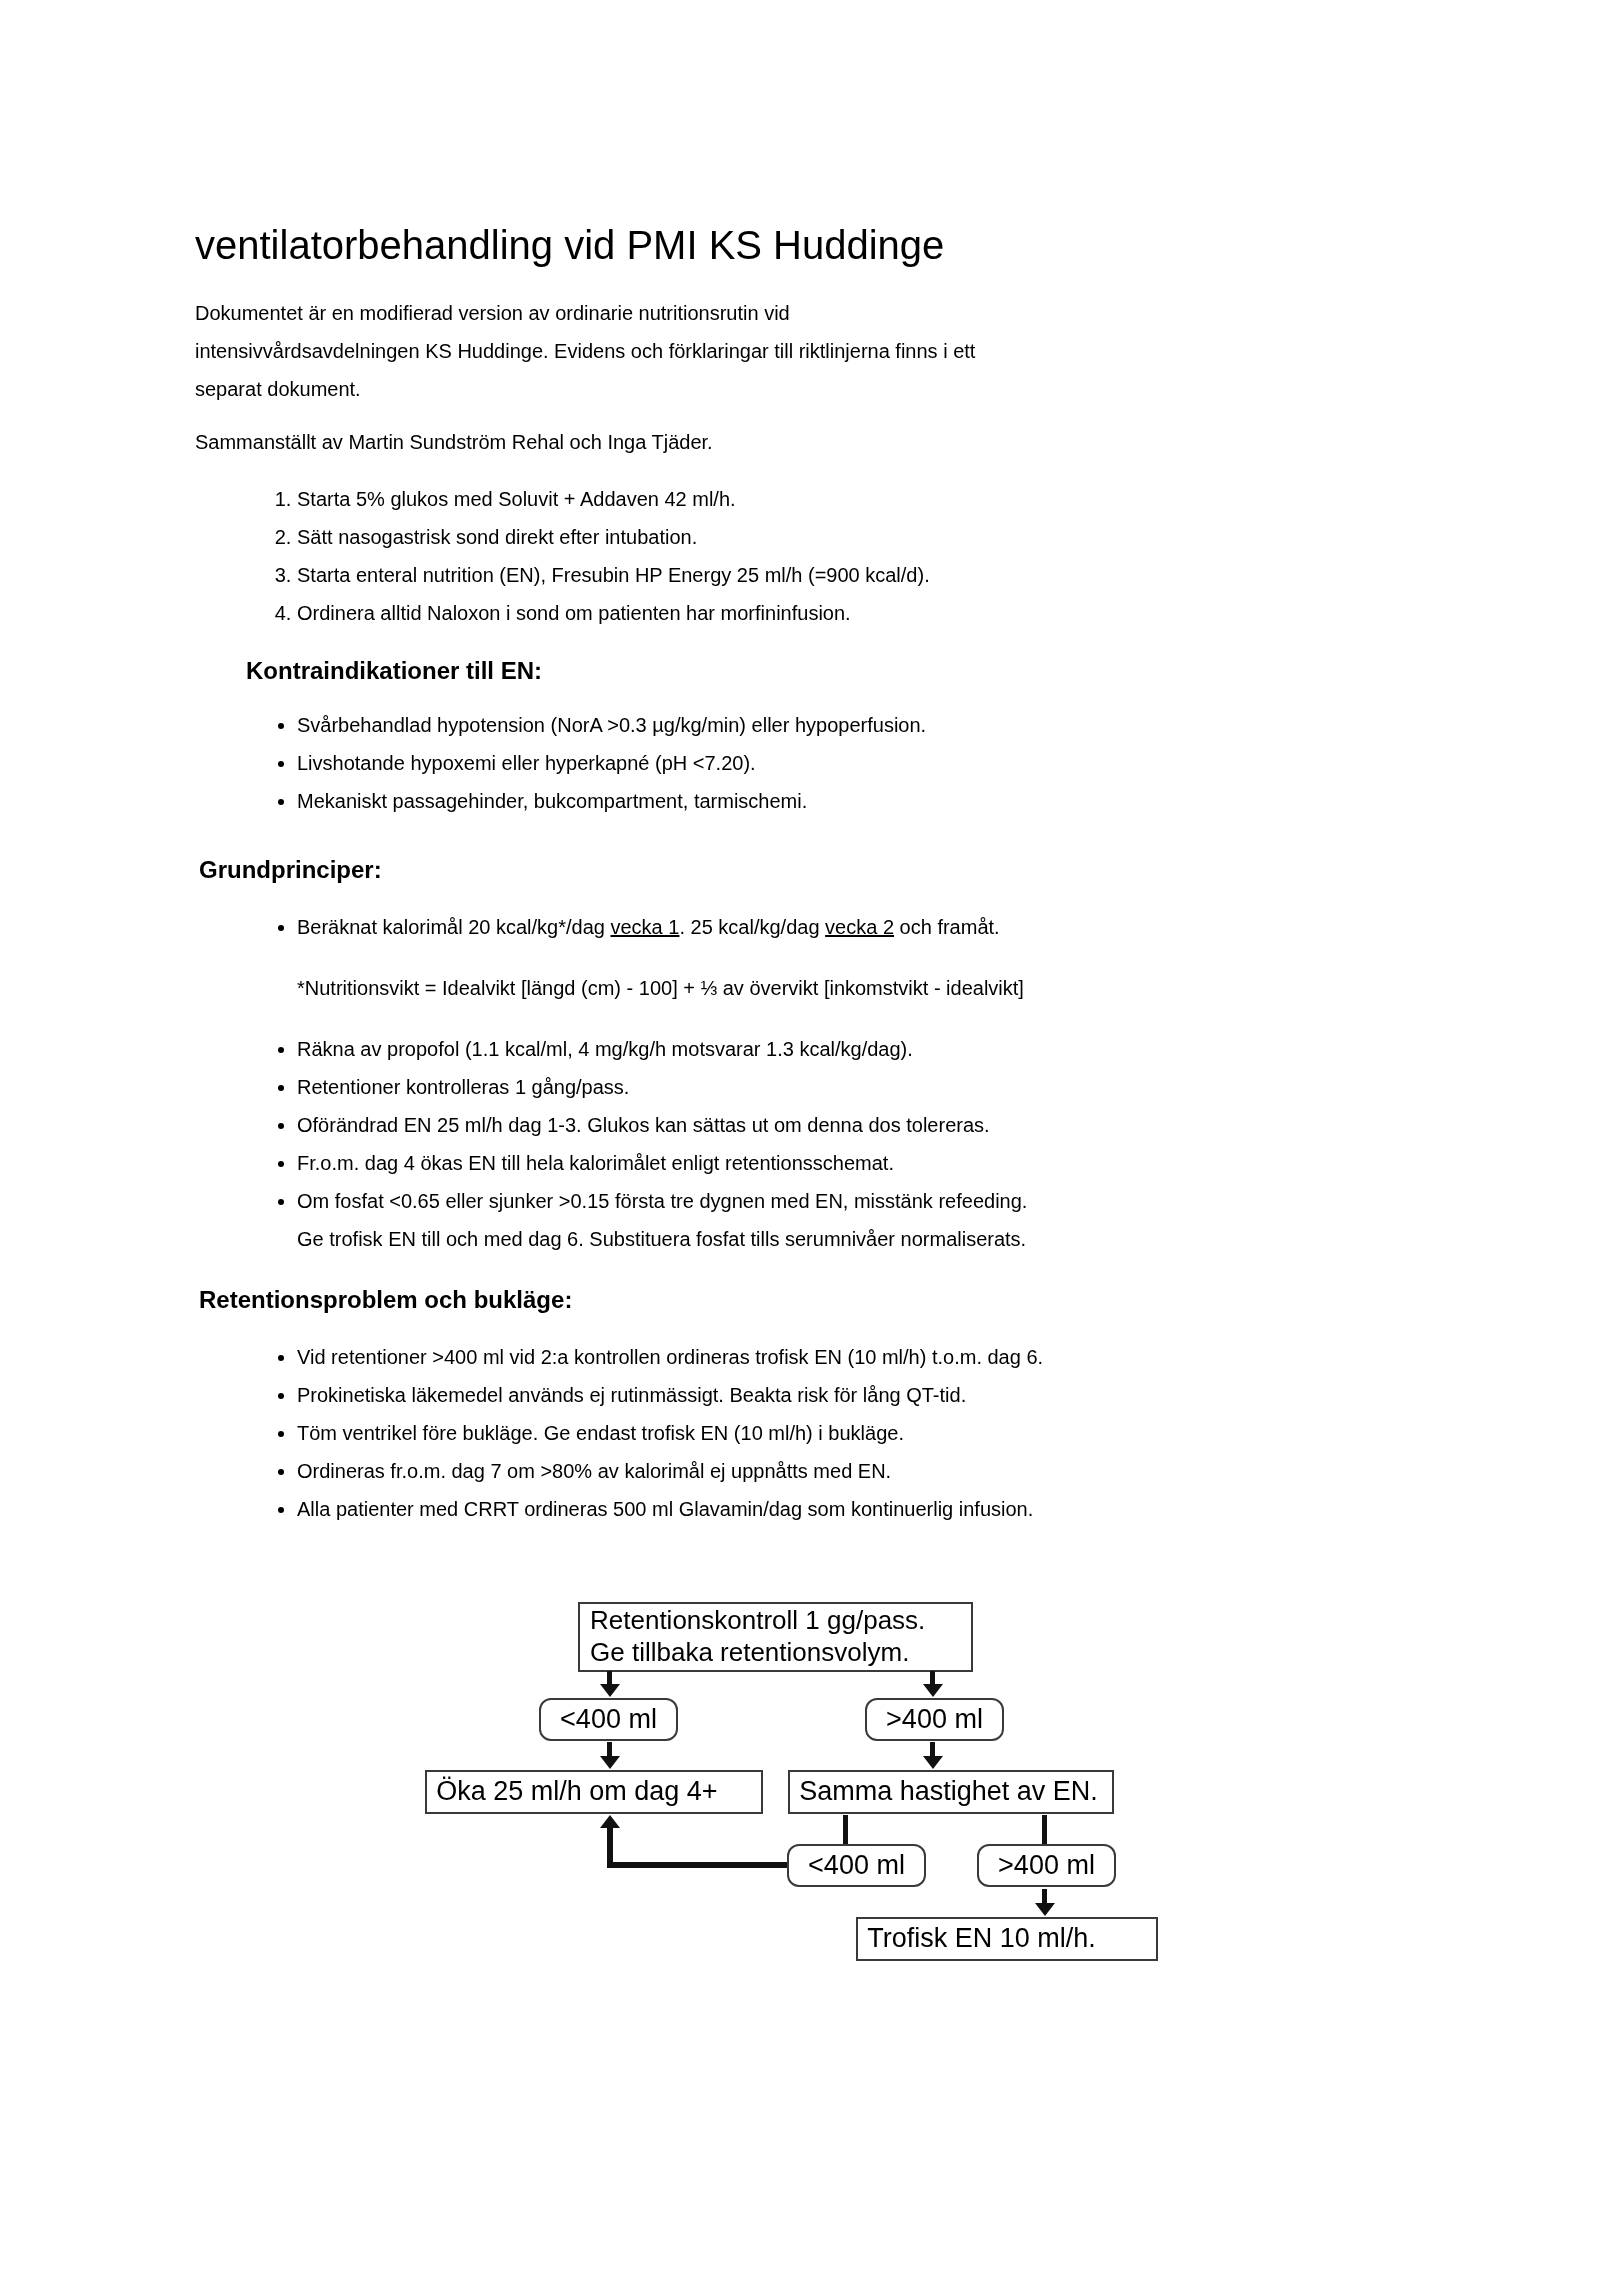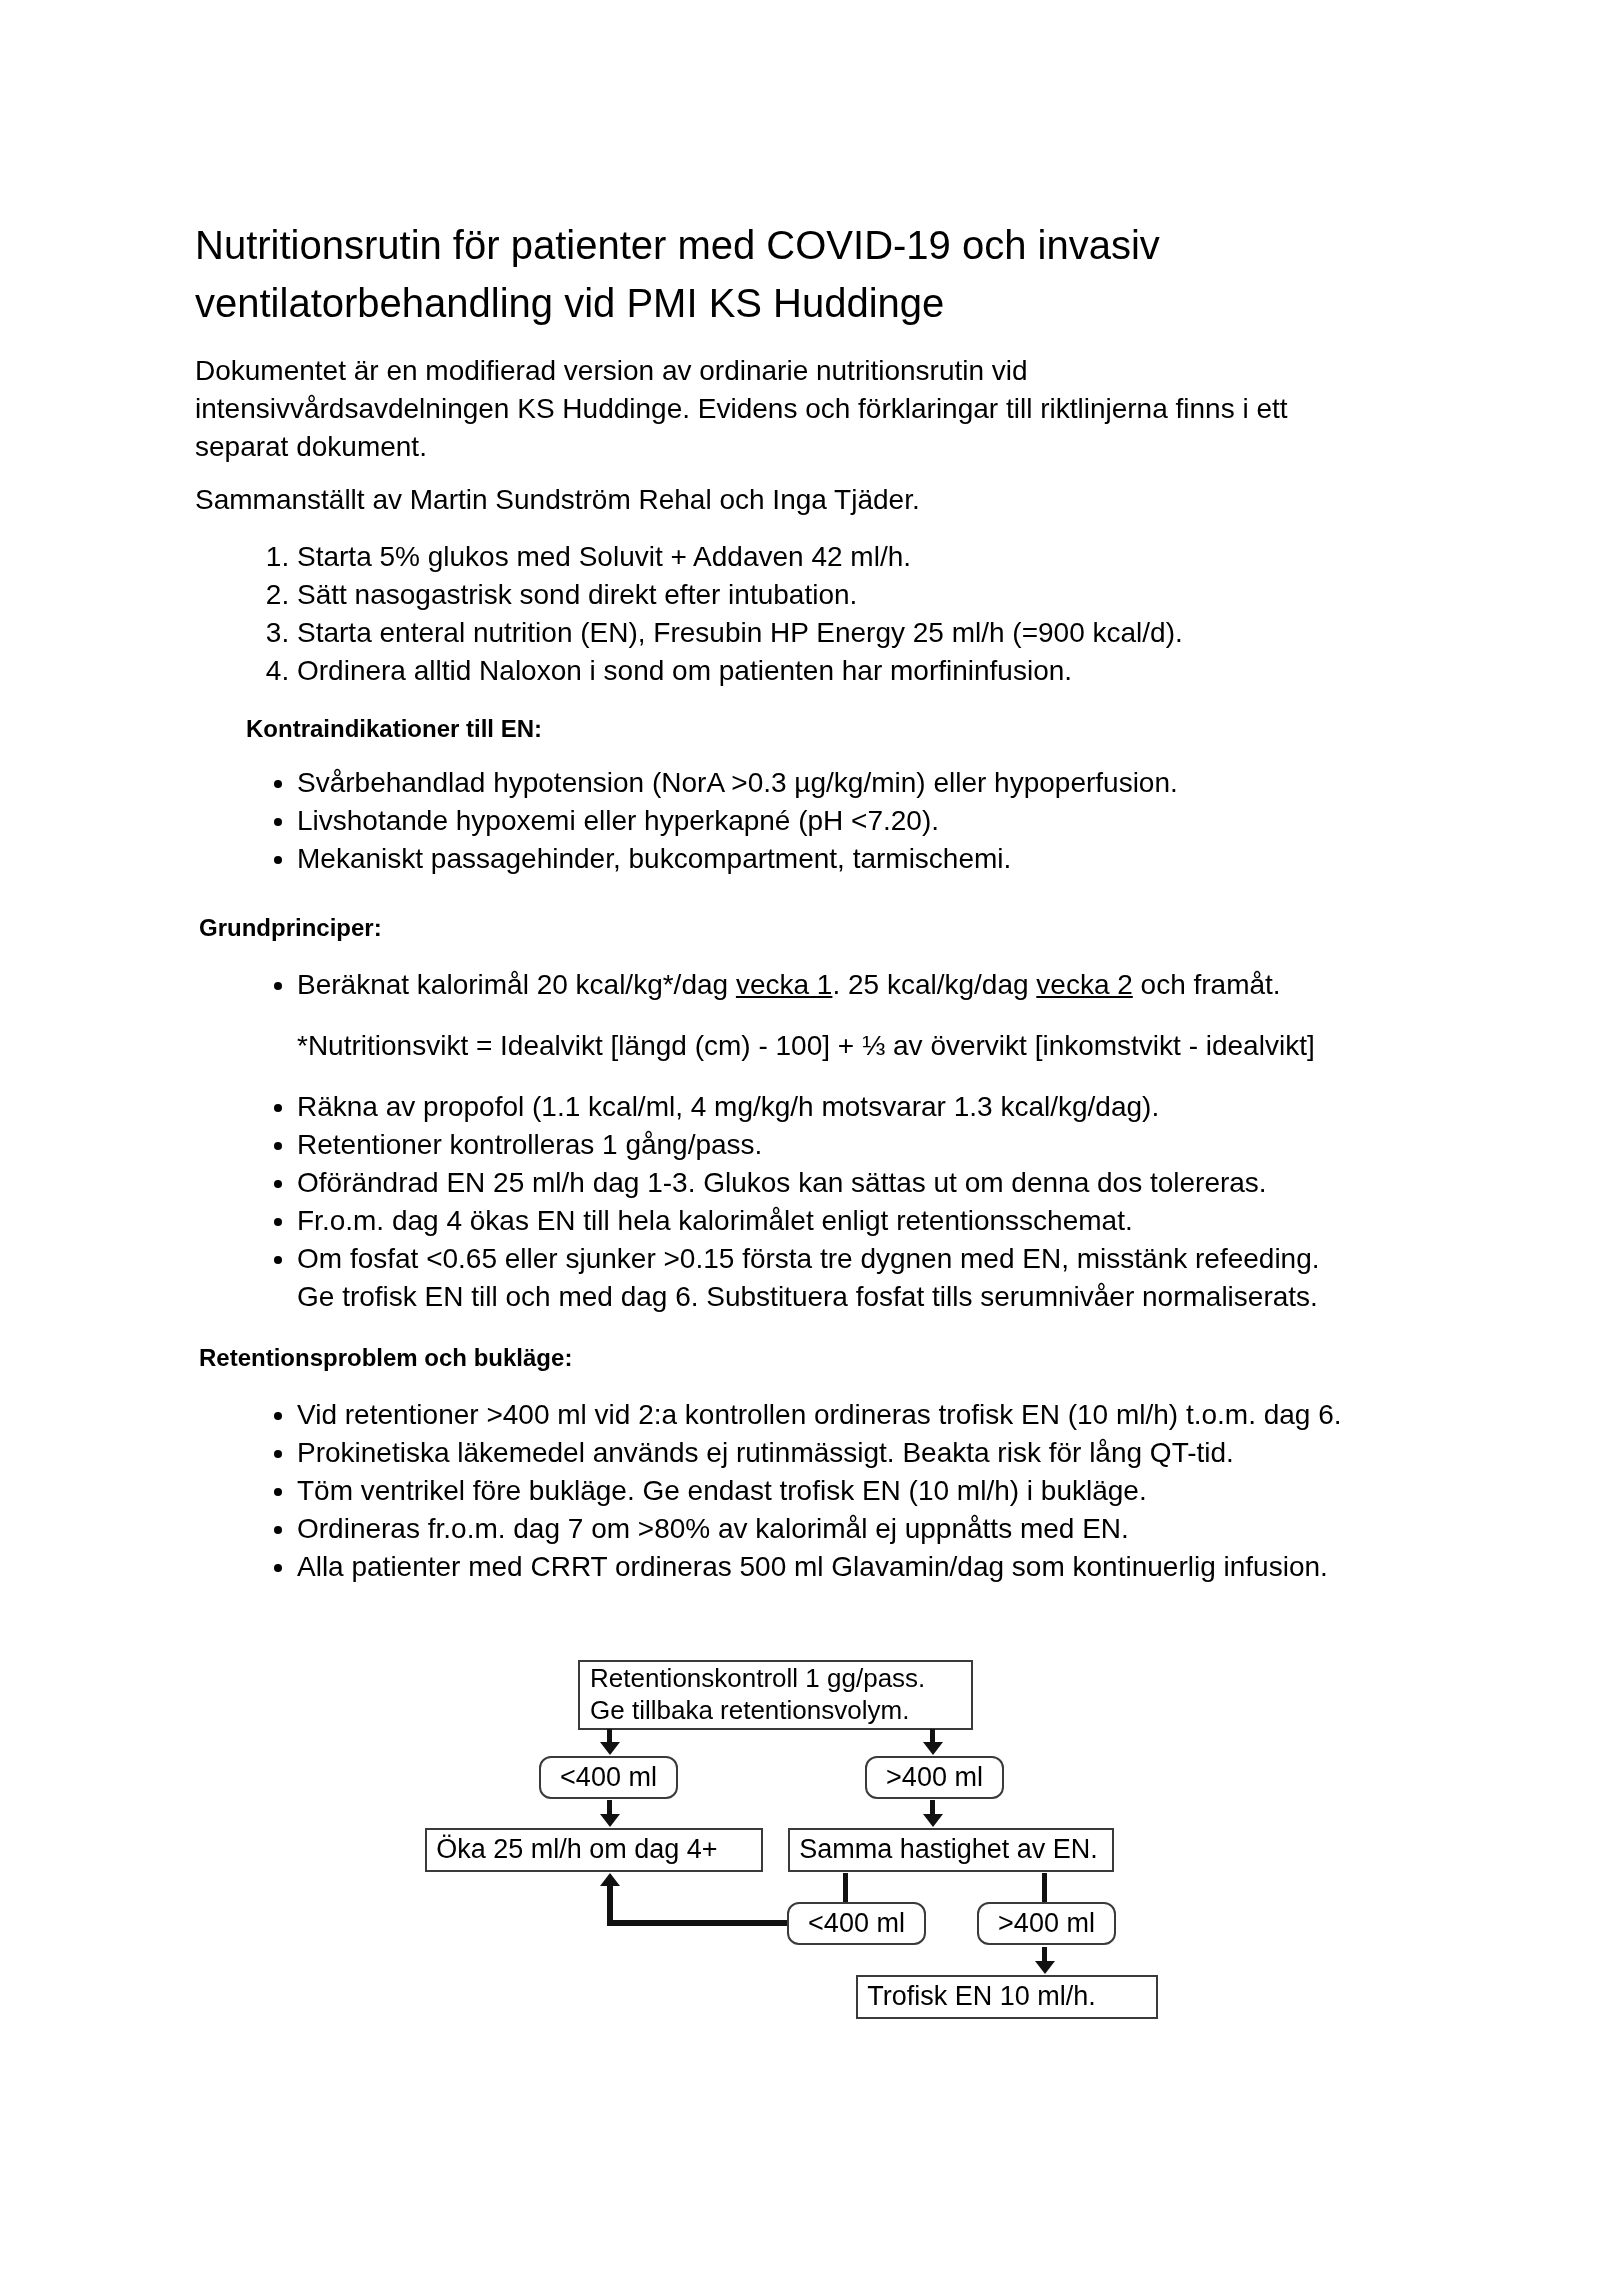--- a/index.html
+++ b/index.html
@@ -9,21 +9,21 @@
     margin:0 auto;
     background:#ffffff;
     box-sizing:border-box;
     padding:216px 161px 0 195px;
     font-family:"Liberation Sans","DejaVu Sans",sans-serif;
     color:#000;
     overflow:hidden;
   }
   .doc-title { font-size:40px; font-weight:400; line-height:58px; margin:0 0 20px 0; }
   .doc-title div { white-space:nowrap; }
-  .body-text { font-size:28px; line-height:38px; }
+  .body-text { font-size:20px; line-height:38px; }
   .intro { margin:0 0 15.3px 0; }
   .byline { margin:0 0 19px 0; }
   ol.steps { margin:8px 0 20px 0; padding:0 0 0 102px; list-style:decimal outside; }
   ol.steps li, ul.bullets li { line-height:38px; }
   ul.bullets { margin:0; padding:0 0 0 102px; list-style:disc outside; }
   .sec-heading { font-size:24px; font-weight:700; line-height:38px; margin:4px; }
   .sec-heading.indented { margin-left:51px; margin-bottom:15.3px; } .mb25 { margin-bottom:19px; }
   .mt40 { margin-top:31px; } .mt30 { margin-top:23px; }
   .note { margin:23px 0 23px 102px; }
   .u { text-decoration:underline; }
@@ -52,21 +52,20 @@
     border-left:10px solid transparent; border-right:10px solid transparent; border-top:13.8px solid #111; }
   .arrow-up { position:absolute; width:0; height:0;
     border-left:10px solid transparent; border-right:10px solid transparent; border-bottom:13.8px solid #111; }
 </style>
 </head>
 <body>
 
 <div class="page">
 
   <h1 class="doc-title">
-    <div>Nutritionsrutin för patienter med COVID-19 och invasiv</div>
     <div>ventilatorbehandling vid PMI KS Huddinge</div>
   </h1>
 
   <div class="body-text intro">
     <div>Dokumentet är en modifierad version av ordinarie nutritionsrutin vid</div>
     <div>intensivvårdsavdelningen KS Huddinge. Evidens och förklaringar till riktlinjerna finns i ett</div>
     <div>separat dokument.</div>
   </div>
 
   <div class="body-text byline">Sammanställt av Martin Sundström Rehal och Inga Tjäder.</div>

